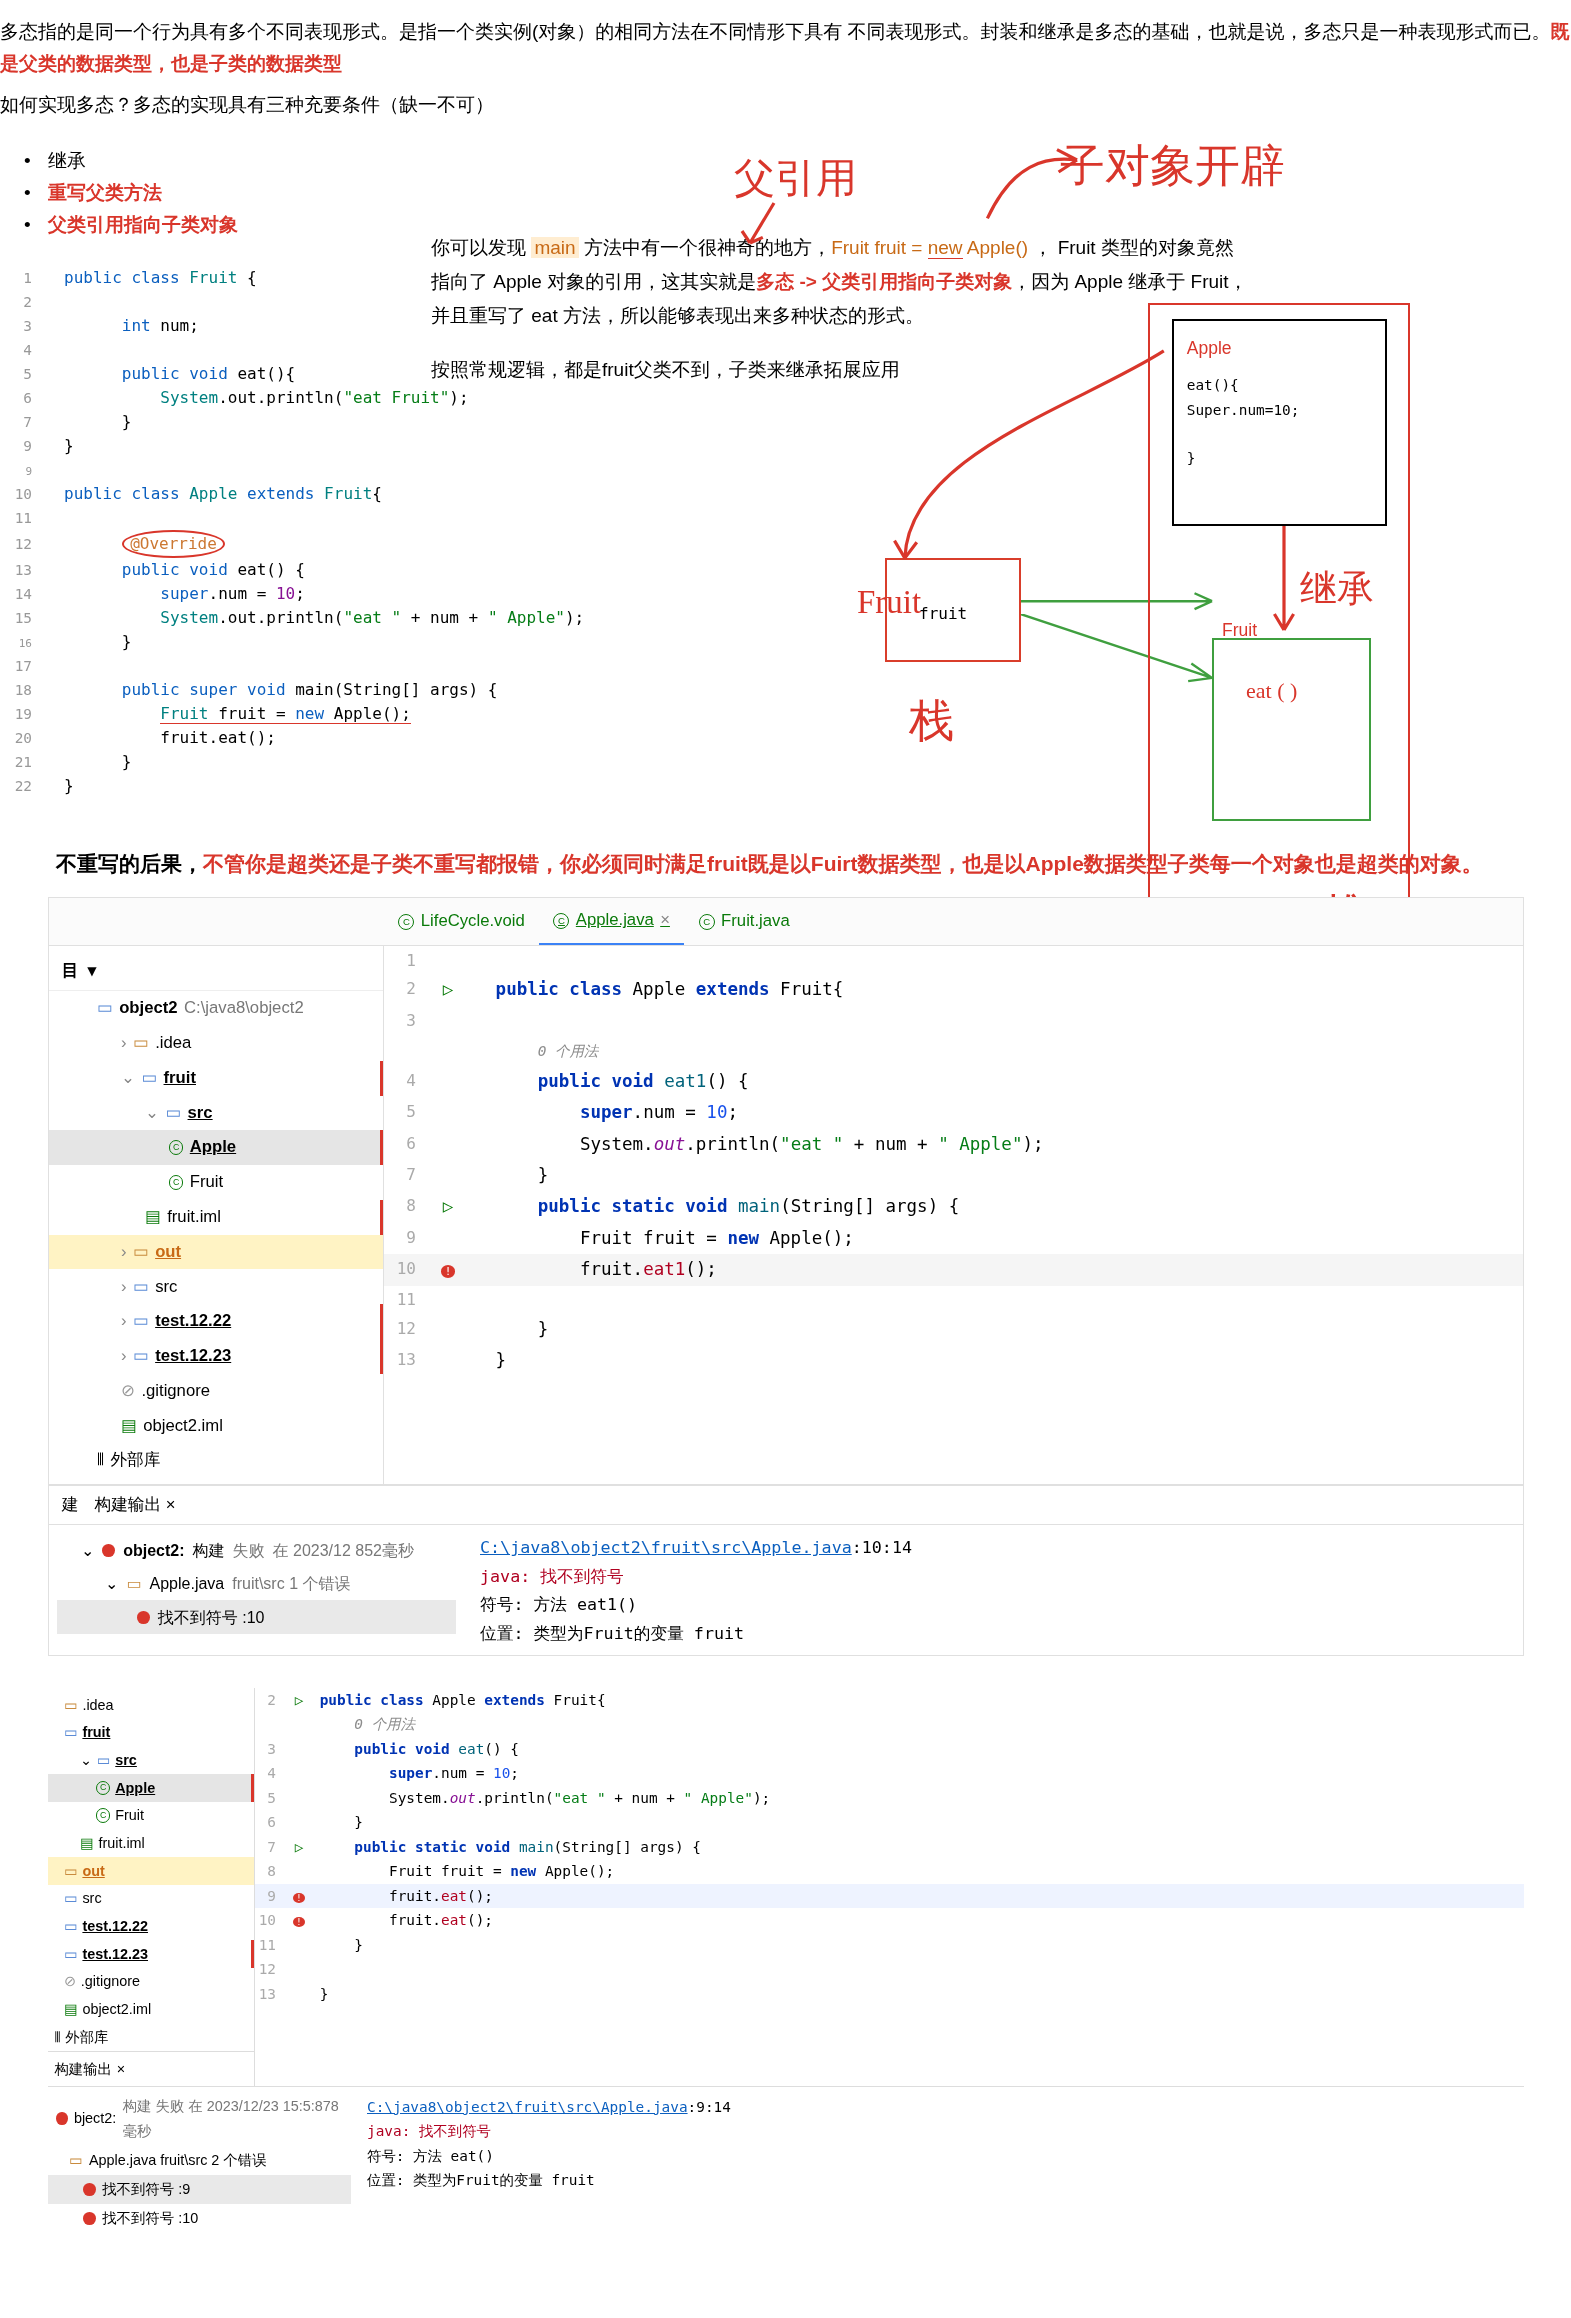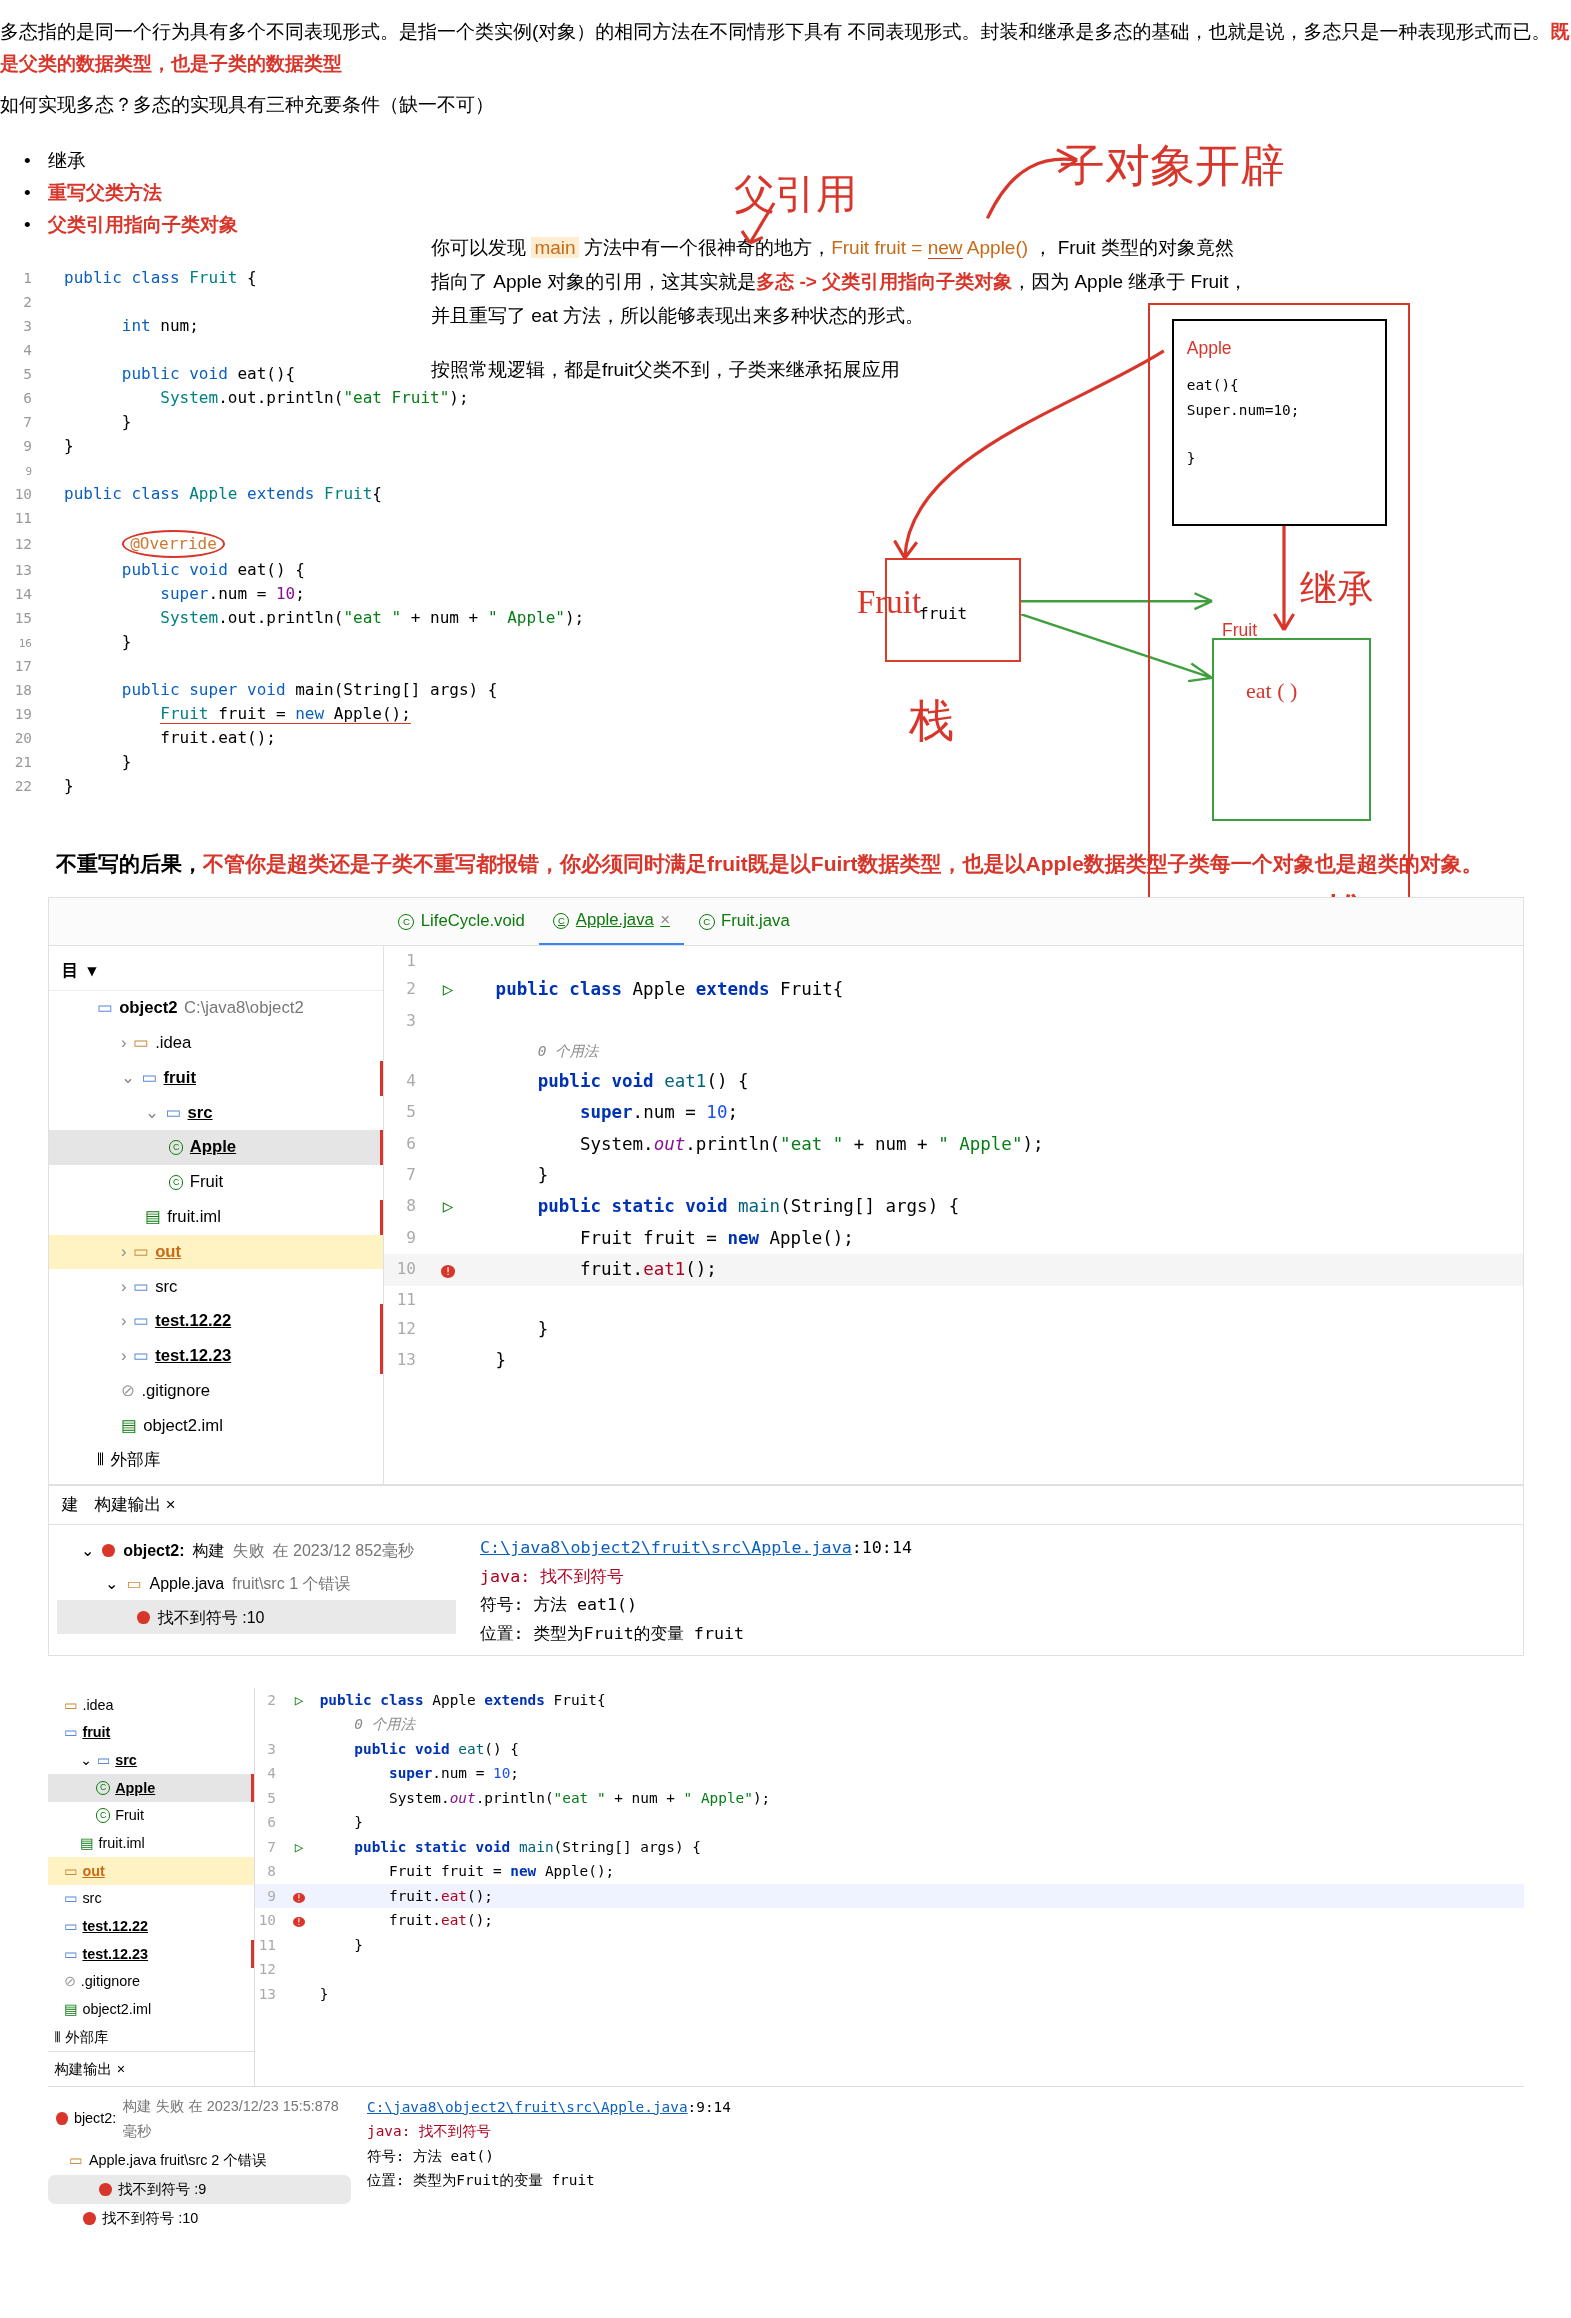--- a/index.html
+++ b/index.html
@@ -131,21 +131,21 @@
     <div><span class="ln">20</span>&nbsp;&nbsp;&nbsp;&nbsp;&nbsp;&nbsp;&nbsp;&nbsp;&nbsp;&nbsp;<span>fruit.eat();</span></div>
     <div><span class="ln">21</span>&nbsp;&nbsp;&nbsp;&nbsp;&nbsp;&nbsp;<span>}</span></div>
     <div><span class="ln">22</span><span>}</span></div>
   </div>
 
   <div class="right-col">
     <p><span>你可以发现 </span><span class="hlt">main</span><span> 方法中有一个很神奇的地方，</span><span class="orange2">Fruit fruit = </span><span class="orange2 redline">new</span><span class="orange2"> Apple()</span><span> ， Fruit 类型的对象竟然指向了 Apple 对象的引用，这其实就是</span><span class="red-bold">多态 -&gt; 父类引用指向子类对象</span><span>，因为 Apple 继承于 Fruit，并且重写了 eat 方法，所以能够表现出来多种状态的形式。</span></p>
     <p style="margin-top:19px;">按照常规逻辑，都是fruit父类不到，子类来继承拓展应用</p>
   </div>
 
-  <div class="hand" style="left:734px; top:160px; font-size:41px;">父引用</div>
+  <div class="hand" style="left:734px; top:144px; font-size:41px;">父引用</div>
   <div class="hand" style="left:1060px; top:128px; font-size:45px;">子对象开辟</div>
   <svg class="hand-svg" style="left:726px; top:199px;" width="96" height="48" viewBox="0 0 120 60">
       <path d="M60 5 L30 55 M30 55 L20 40 M30 55 L46 48" stroke="#d9362b" stroke-width="4" fill="none"></path>
     </svg>
   <svg class="hand-svg" style="left:981px; top:124px;" width="112" height="104" viewBox="0 0 140 130">
       <path d="M120 45 C80 40 40 50 8 118 M120 45 L95 32 M120 45 L97 60" stroke="#d9362b" stroke-width="4" fill="none"></path>
     </svg>
 
   <div class="d-apple">
     <div class="tt">Apple</div>
@@ -515,21 +515,21 @@
     <div class="sbl">
       <div class="sbrow">
           <span class="dot-red"></span>
           <span>bject2:</span>
           <span class="gray"> 构建 失败 在 2023/12/23 15:5:878毫秒</span>
         </div>
       <div class="sbrow" style="padding-left:21px;">
           <span style="color:#c98b3e;">▭</span>
           <span>Apple.java fruit\src 2 个错误</span>
         </div>
-      <div class="sbrow sel" style="padding-left:51px;border-radius:7px;">
+      <div class="sbrow sel" style="padding-left:35px;">
           <span class="dot-red"></span>
           <span>找不到符号 :9</span>
         </div>
       <div class="sbrow" style="padding-left:35px;">
           <span class="dot-red"></span>
           <span>找不到符号 :10</span>
         </div>
     </div>
     <div class="sbr">
       <div><span class="link">C:\java8\object2\fruit\src\Apple.java</span><span>:9:14</span></div>

